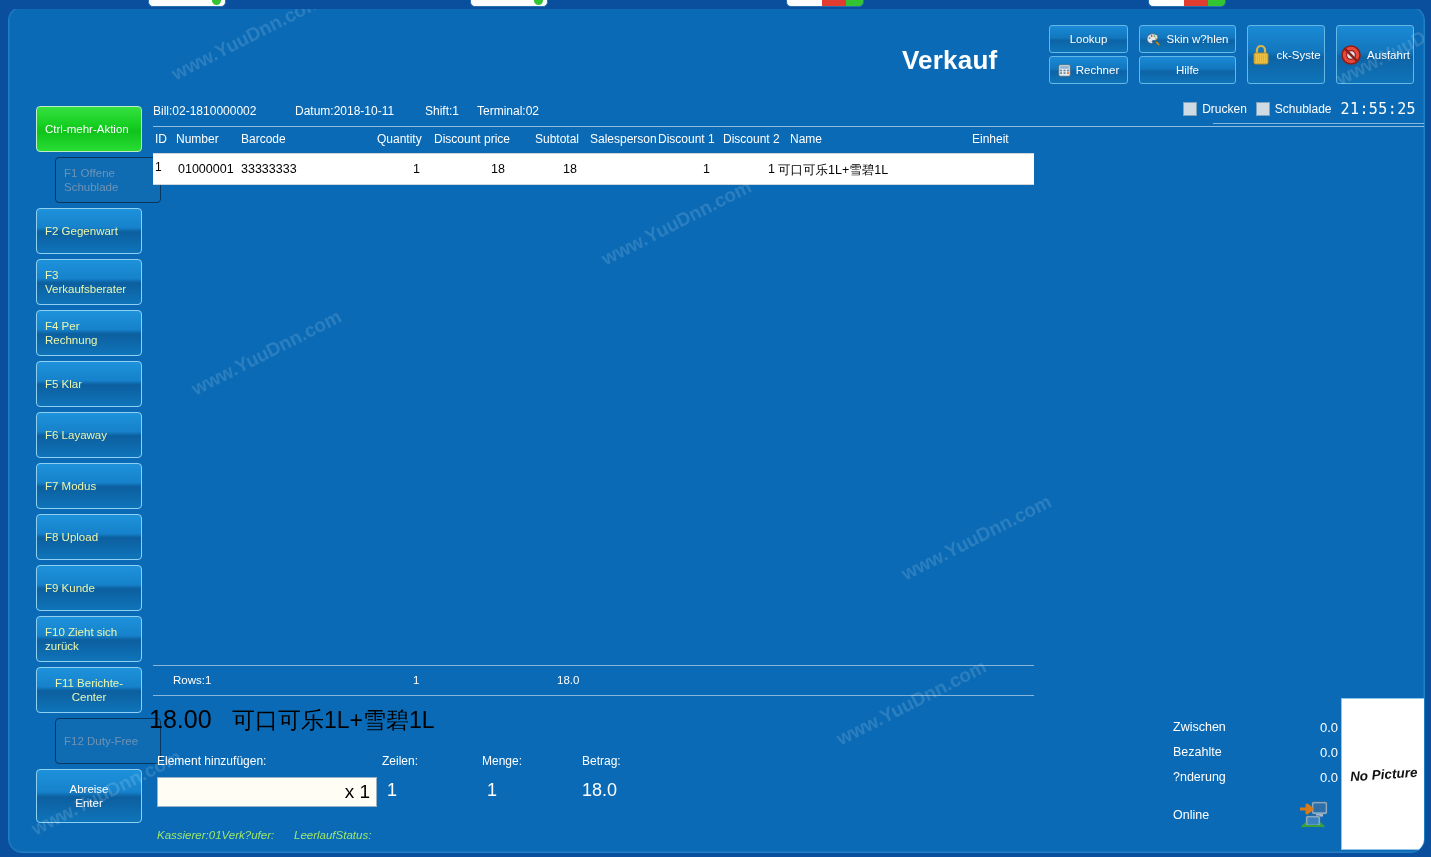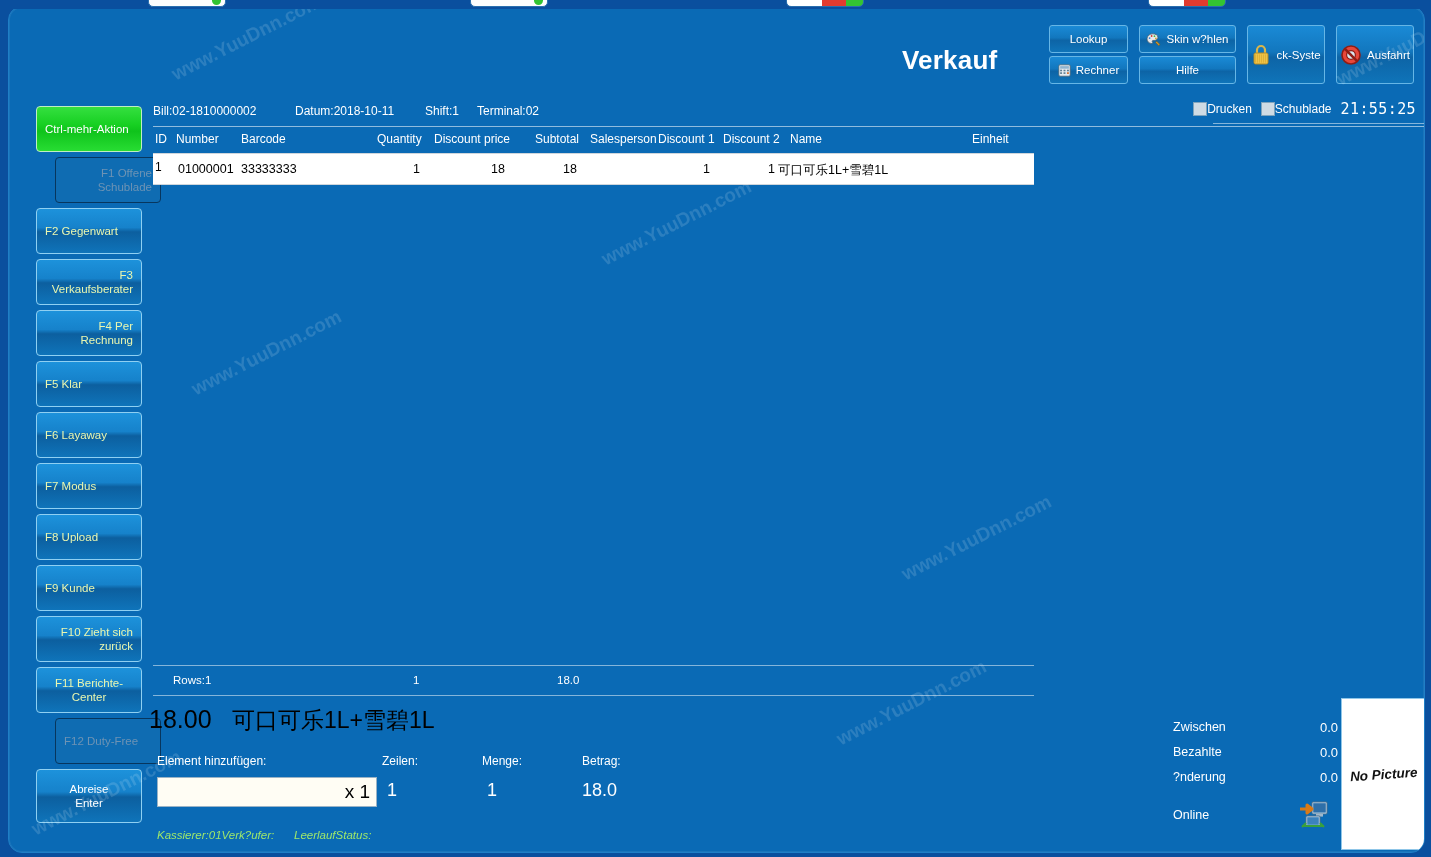--- a/index.html
+++ b/index.html
@@ -89,21 +89,21 @@
     width: 106px; height: 46px; margin-bottom: 5px;
     box-sizing: border-box;
     border-radius: 4px;
     border: 1px solid #8fd0f2;
     background: linear-gradient(to bottom, #1d92db 0%, #1682cb 42%, #0c5f9f 52%, #0f74ba 100%);
     color: #eaf7b0;
     font-size: 11.5px;
     display: flex; align-items: center;
     padding: 0 8px;
     cursor: pointer;
-    text-align: right;
+    text-align: left;
     line-height: 1.25;
   }
   .sbtn.green {
     background: linear-gradient(to bottom, #35e040 0%, #17d022 40%, #0fc31b 55%, #28dd33 100%);
     border: 1px solid #bfeec4;
     color: #ffffff;
   }
   .sbtn.disabled {
     background: #0f6cb2;
     border: 1px solid #07365e;
@@ -186,21 +186,21 @@
     display: flex; align-items: center; justify-content: center;
     color: #111; font-size: 13.5px; font-style: italic; font-weight: bold;
     z-index: 12;
     transform: none;
   }
   .nopic span { transform: rotate(-4deg); display:inline-block; }
 
   
   .cbrow { position: absolute; right: 8px; top: 93px; display: flex; align-items: center; gap: 9px; z-index: 12; color: #fff; font-size: 12px; }
   .cb { width: 12px; height: 12px; background: #cfdbe4; border: 1px solid #7fa4bd; display: inline-block; }
-  .cbitem { display: flex; align-items: flex-end; }
+  .cbitem { display: flex; align-items: flex-end; gap: 5px; }
   .clock { font-family: "DejaVu Sans Mono", monospace; font-size: 15px; letter-spacing: .4px; color: #ffffff; }
 
   .hline-top {
     position: absolute; left: 1204px; top: 116px; width: 220px; height: 1px;
     background: rgba(255,255,255,.5); z-index: 12;
   }
 </style>
 </head>
 <body>
 

